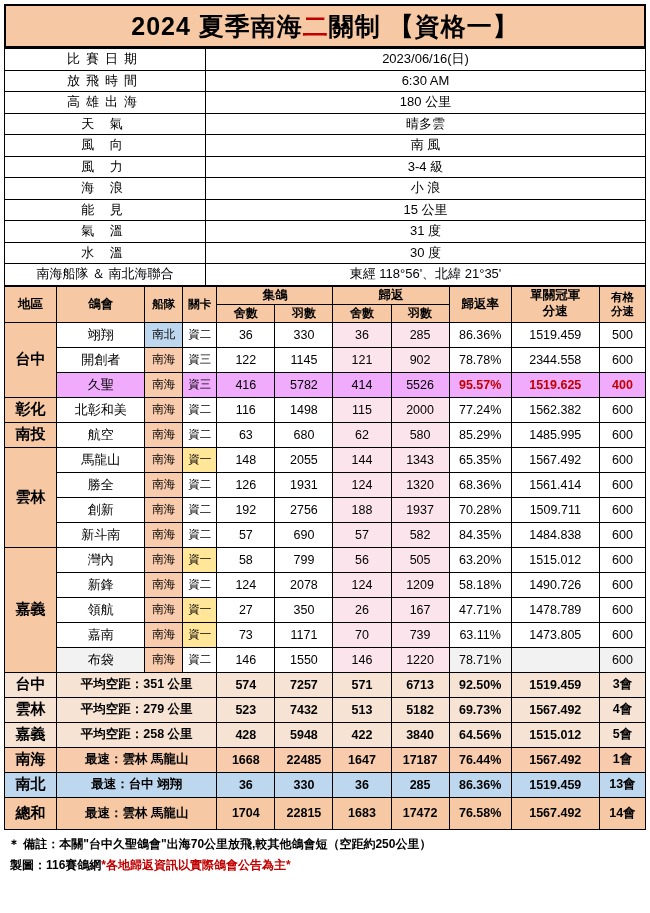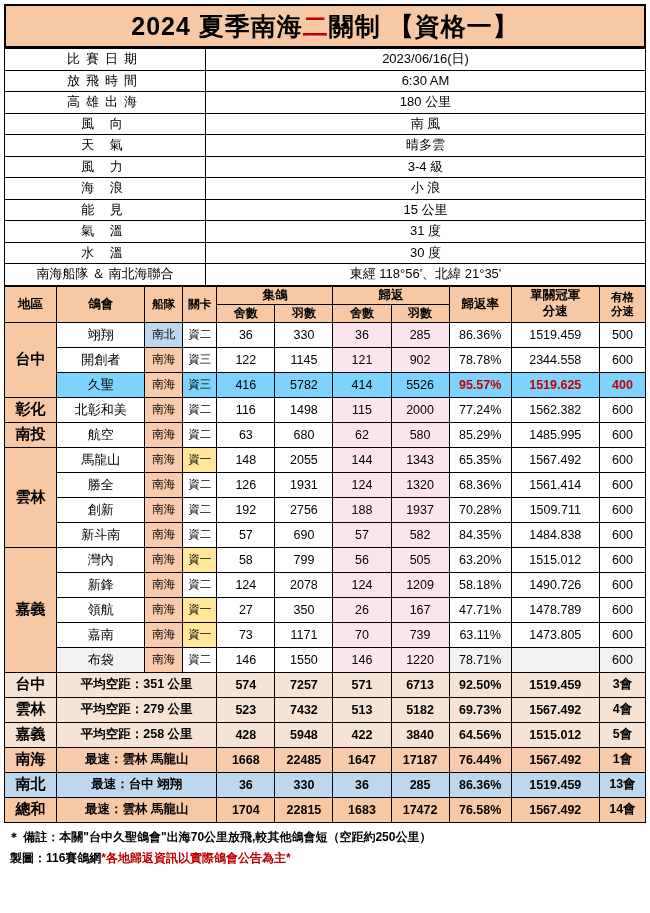--- a/index.html
+++ b/index.html
@@ -17,21 +17,21 @@
   .sub td{background:#f6c9a4;font-weight:bold;font-size:12px;}
   .region{background:#f6c9a4;font-weight:bold;font-size:15px;}
   .assoc{font-size:13px;}
   .boat-nb{background:#bdd7ee;font-size:11.5px;}
   .boat-nh{background:#f8cbad;font-size:11.5px;}
   .card{background:#fff;font-size:11.5px;}
   .card-y{background:#ffe699;font-size:11.5px;}
   .num{font-size:12.5px;}
   .gather{background:#fff;}
   .ret{background:#fce4ec;}
-  .hl{background:#7dd3fc;margin-top:31px;}
+  .hl{background:#f0abfc;margin-top:31px;}
   .hl-txt{color:#c00000;font-weight:bold;}
   .grey{background:#f2f2f2;}
   .sum td{background:#f6e3d3;font-weight:bold;}
   .sum-avg{letter-spacing:0px;}
   .nanhai td{background:#f8cbad;font-weight:bold;}
   .nanbei td{background:#bdd7ee;font-weight:bold;}
   .total td{background:#f6c9a4;font-weight:bold;}
   .lbl-big{font-size:15px;font-weight:bold;}
   .note{font-size:12px;padding:6px 2px 2px 4px;text-align:left;font-weight:bold;}
   .foot{display:flex;padding:2px 6px 0 6px;font-size:12px;}
@@ -61,26 +61,26 @@
         </tr>
     <tr>
           <td class="lbl">放飛時間</td>
           <td>6:30 AM</td>
         </tr>
     <tr>
           <td class="lbl">高雄出海</td>
           <td>180 公里</td>
         </tr>
     <tr>
+          <td class="lbl">天 氣</td>
+          <td>晴多雲</td>
+        </tr>
+    <tr>
           <td class="lbl">風 向</td>
           <td>南 風</td>
-        </tr>
-    <tr>
-          <td class="lbl">天 氣</td>
-          <td>晴多雲</td>
         </tr>
     <tr>
           <td class="lbl">風 力</td>
           <td>3-4 級</td>
         </tr>
     <tr>
           <td class="lbl">海 浪</td>
           <td>小 浪</td>
         </tr>
     <tr>
@@ -361,21 +361,21 @@
       <td class="lbl-big">南北</td>
       <td colspan="3">最速：台中 翊翔</td>
       <td class="num">36</td>
       <td class="num">330</td>
       <td class="num">36</td>
       <td class="num">285</td>
       <td class="num">86.36%</td>
       <td class="num">1519.459</td>
       <td class="num">13會</td>
     </tr>
-    <tr class="total" style="height:25px">
+    <tr class="total" style="height:32px">
       <td class="lbl-big">總和</td>
       <td colspan="3">最速：雲林 馬龍山</td>
       <td class="num">1704</td>
       <td class="num">22815</td>
       <td class="num">1683</td>
       <td class="num">17472</td>
       <td class="num">76.58%</td>
       <td class="num">1567.492</td>
       <td class="num">14會</td>
     </tr>

